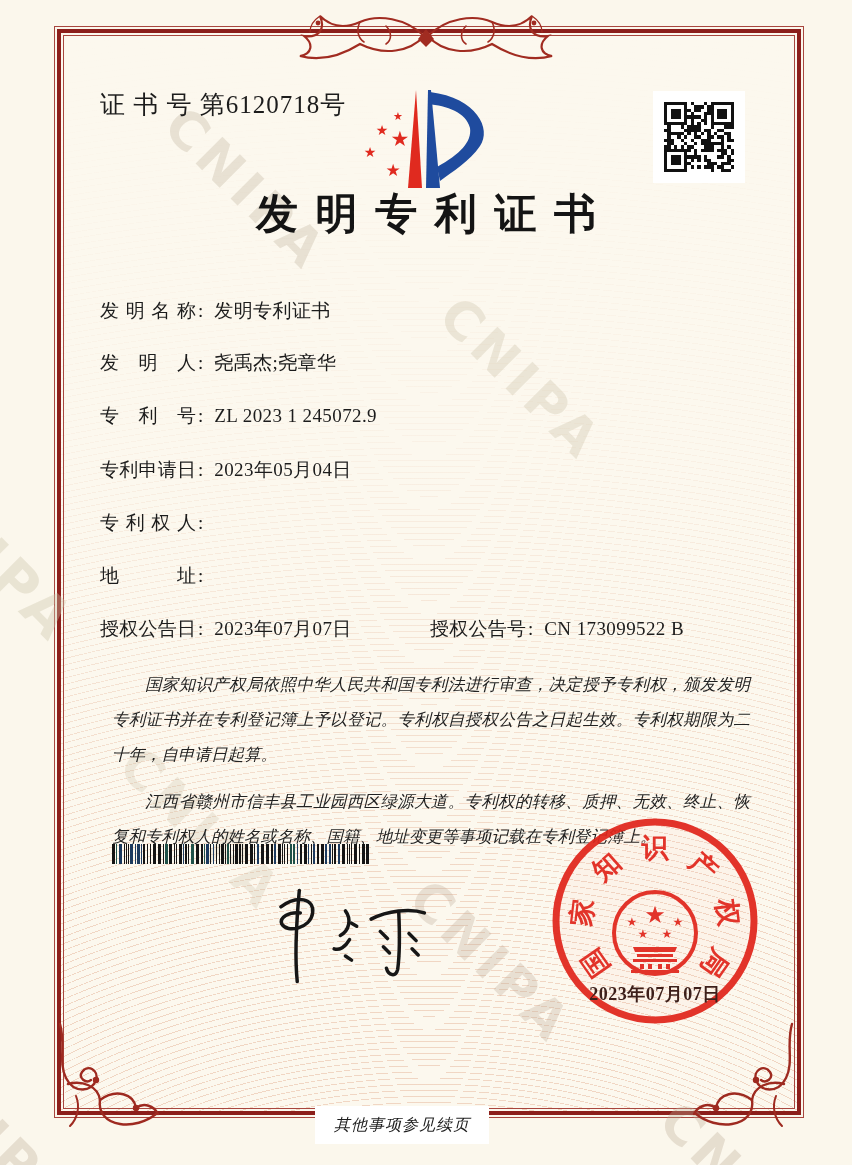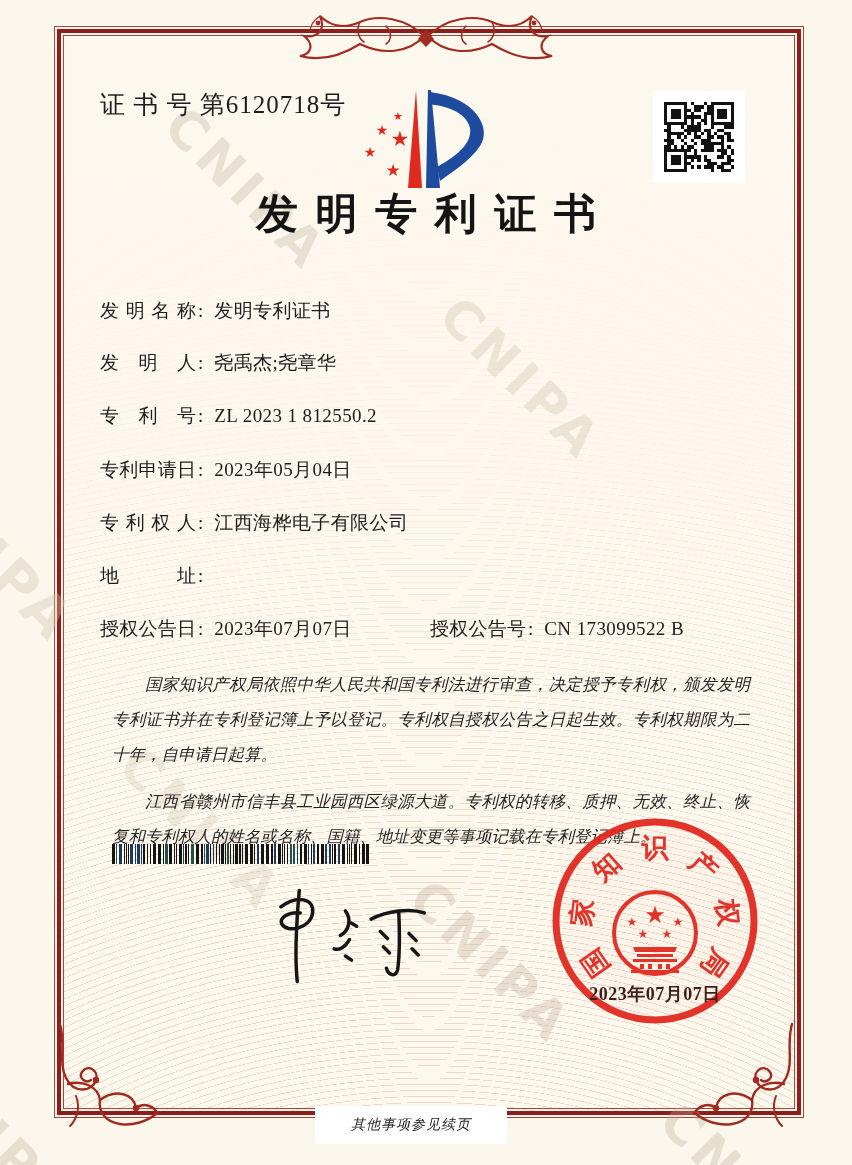--- a/index.html
+++ b/index.html
@@ -57,23 +57,23 @@
           font-family:"Liberation Sans","DejaVu Sans",sans-serif;
           font-size:18.5px;line-height:35px;letter-spacing:2px;color:#151515;}
   .signature{position:absolute;left:246px;top:882px;z-index:3;}
   .seal{position:absolute;left:545px;top:811px;width:220px;height:220px;z-index:3;}
   .seal-date{position:absolute;left:545px;top:982px;width:220px;text-align:center;z-index:4;
              font-size:18px;font-weight:600;color:#3d1f1a;letter-spacing:.5px;}
   .seal-char{font-size:27px;font-weight:700;fill:#e1261c;text-anchor:middle;
              font-family:"Liberation Serif",serif;}
   
   .page-num{position:absolute;left:0;right:0;top:1071px;text-align:center;font-size:15px;z-index:3;}
-  .cont-box{position:absolute;left:315px;top:1106px;width:192px;height:38px;background:#fff;
+  .cont-box{position:absolute;left:315px;top:1106px;width:174px;height:38px;background:#fff;
             z-index:5;display:flex;align-items:center;justify-content:center;
-            font-size:14px;font-style:italic;color:#1d1d1d;letter-spacing:1px;}
+            font-size:16px;font-style:italic;color:#1d1d1d;letter-spacing:1px;}
 </style>
 </head>
 <body>
 
 <div class="page">
 
   <div class="frame"></div>
 
   <div class="wm" style="left:195px;top:95px;font-size:52px;color:rgba(190,180,158,.33);">CNIPA</div>
   <div class="wm" style="left:470px;top:285px;font-size:52px;color:rgba(205,196,172,.36);">CNIPA</div>
@@ -406,42 +406,41 @@
       <span class="colon">:</span>
       <span class="value">尧禹杰;尧章华</span>
   </div>
   <div class="row" style="top:403px">
     <span class="jlabel">
         <span>专</span>
         <span>利</span>
         <span>号</span>
       </span>
       <span class="colon">:</span>
-      <span class="value">ZL 2023 1 812550.2</span>
+      <span class="value">ZL 2023 1 245072.9</span>
   </div>
   <div class="row" style="top:457px">
     <span class="jlabel">
         <span>专</span>
         <span>利</span>
         <span>申</span>
         <span>请</span>
         <span>日</span>
       </span>
       <span class="colon">:</span>
       <span class="value">2023年05月04日</span>
   </div>
   <div class="row" style="top:510px">
     <span class="jlabel">
         <span>专</span>
         <span>利</span>
         <span>权</span>
         <span>人</span>
       </span>
       <span class="colon">:</span>
-      <span class="value">江西海桦电子有限公司</span>
   </div>
   <div class="row" style="top:563px">
     <span class="jlabel">
         <span>地</span>
         <span>址</span>
       </span>
       <span class="colon">:</span>
   </div>
   <div class="row" style="top:616px">
     <span class="jlabel">

